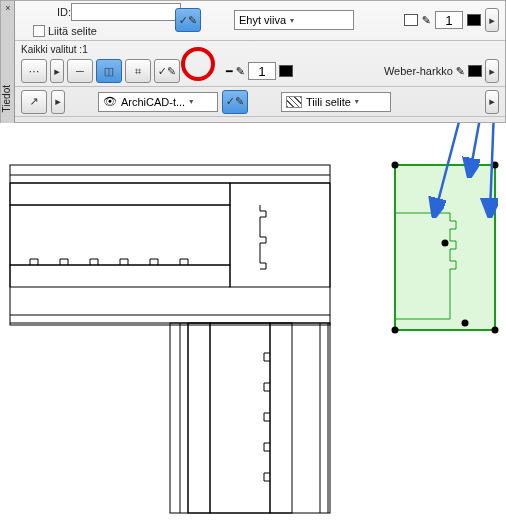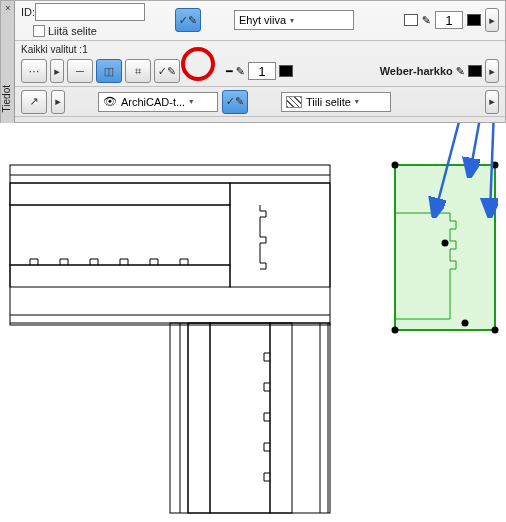--- a/index.html
+++ b/index.html
@@ -35,21 +35,21 @@
 
 <div class="toolbar">
   <div class="vtab">
     <div class="close">×</div>
     <div class="vtext">Tiedot</div>
   </div>
   <div class="content">
 
     <div class="row row1" style="flex-wrap:wrap; height:auto; padding-top:2px;">
       <div style="display:flex; align-items:center; gap:4px; width:150px; flex-direction:column; align-items:flex-start;">
-        <div style="display:flex; align-items:center; gap:0;">
+        <div style="display:flex; align-items:center; gap:0;margin-left:36px;">
           <span class="lbl">ID:</span>
           <input class="idfield" value="" style="">
         </div>
         <div style="display:flex; align-items:center;margin-left:12px;">
           <span class="checkbox"></span>
           <span class="lbl">Liitä selite</span>
         </div>
       </div>
       <div class="btn active">
           <span>✓✎</span>
@@ -74,21 +74,21 @@
         <div class="btn">─</div>
         <div class="btn active">◫</div>
         <div class="btn">⌗</div>
         <div class="btn">✓✎</div>
         <div style="width:40px"></div>
         <span>━</span>
         <span>✎</span>
         <input class="numfield" value="1" style="">
         <span class="pen"></span>
         <div class="spacer"></div>
-        <span class="lbl" style="font-weight:bold">Weber-harkko</span>
+        <span class="lbl" style="font-weight:normal">Weber-harkko</span>
         <span>✎</span>
         <span class="pen"></span>
         <div class="btn" style="width:14px">▸</div>
       </div>
     </div>
 
     <div class="row row3">
       <div class="btn">↗</div>
       <div class="btn" style="width:14px">▸</div>
       <div class="dropdown" style="width:120px">

